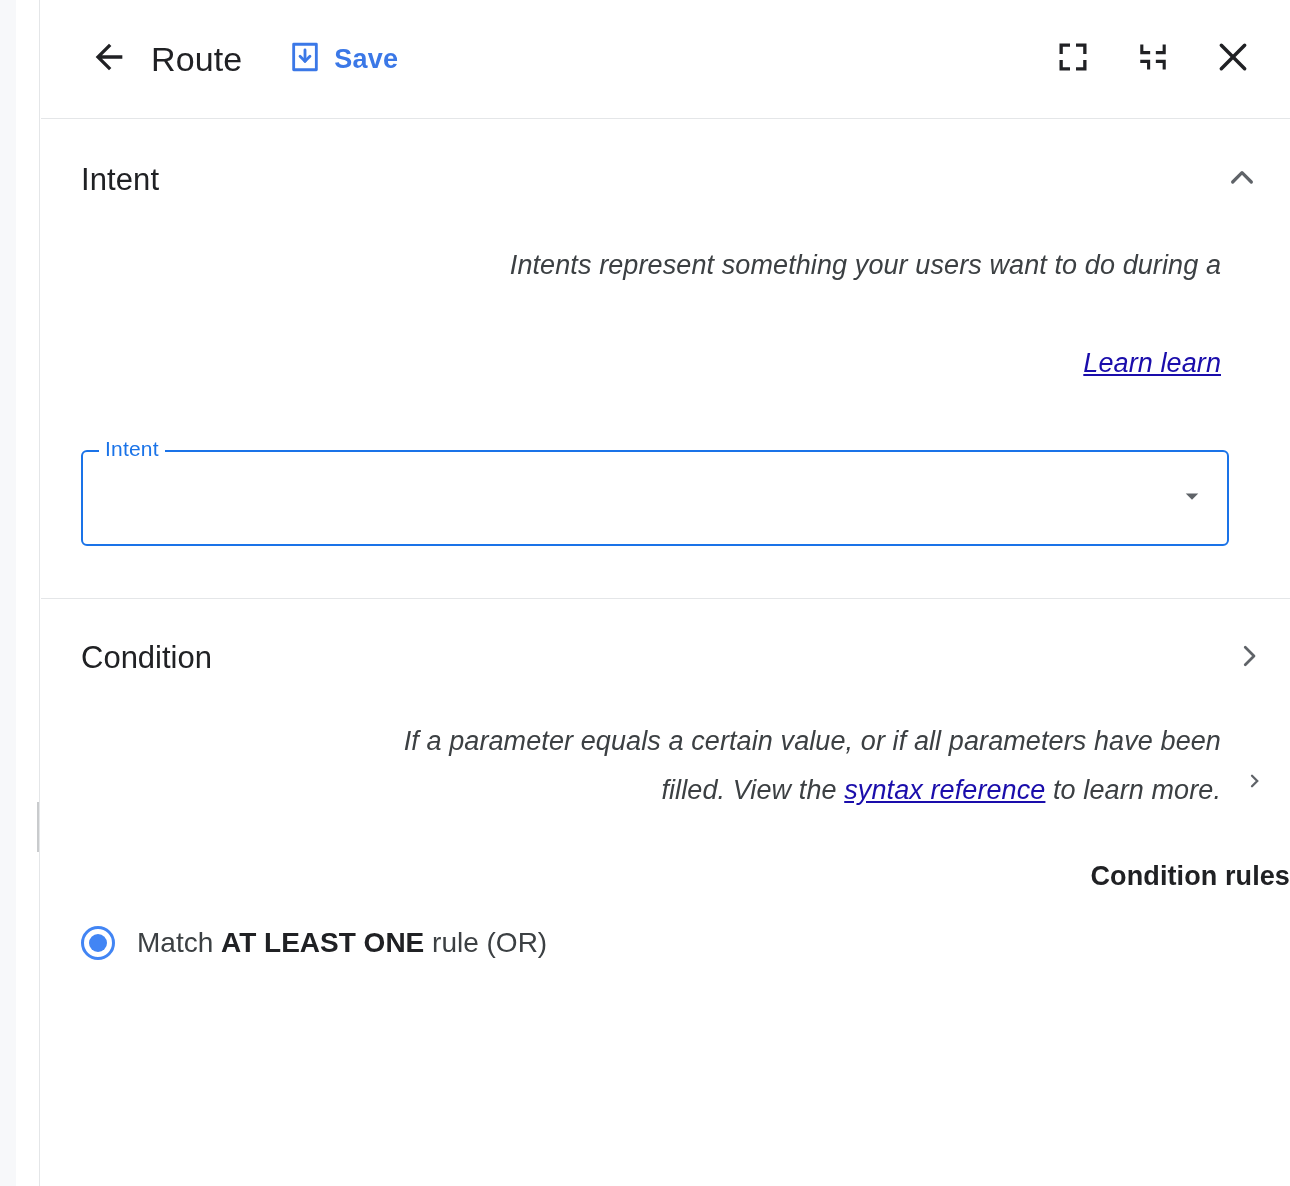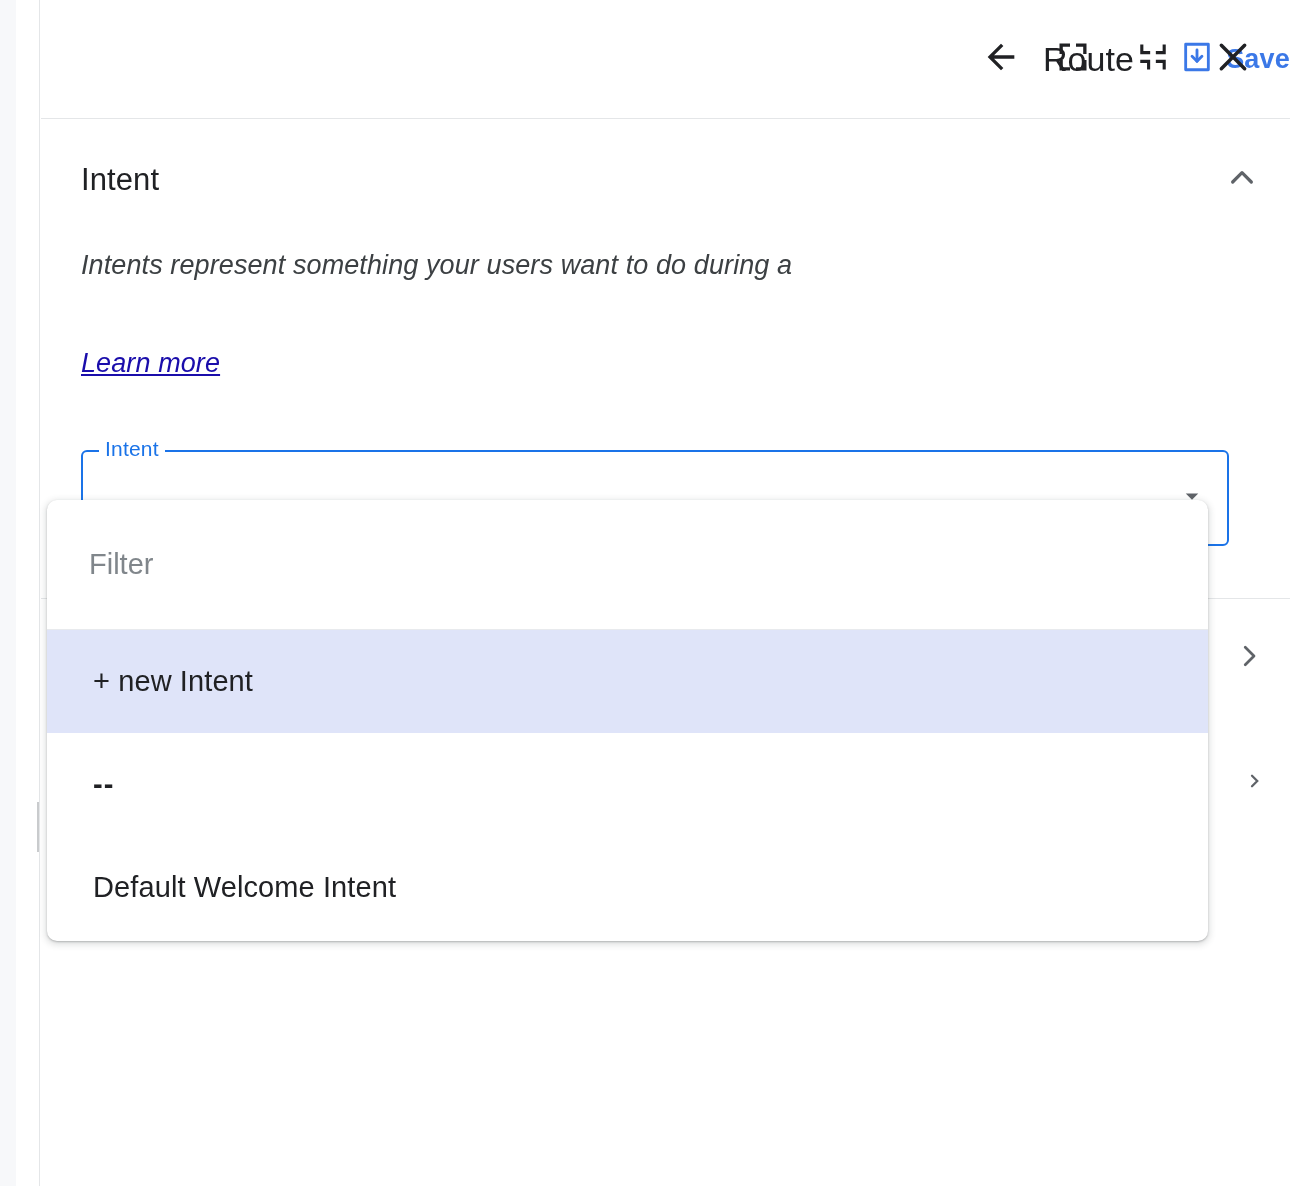--- a/index.html
+++ b/index.html
@@ -37,21 +37,21 @@
   
   .panel {
     position: absolute; left: 41px; top: 0; width: 1249px; height: 1186px;
     background: #ffffff;
   }
 
   
   .header {
     position: relative; height: 119px;
     border-bottom: 1px solid #e4e6e8;
-    display: flex; align-items: center; justify-content: flex-end;
+    display: flex; align-items: center;
   }
   .back-btn {
     margin-left: 44px; width: 48px; height: 48px;
     display: flex; align-items: center; justify-content: center;
     cursor: pointer; border-radius: 50%;
   }
   .page-title {
     margin-left: 18px;
     font-size: 34px; color: #202124; font-weight: 400;
     letter-spacing: 0.1px;
@@ -70,20 +70,21 @@
     display: flex; align-items: center; gap: 38px;
   }
   .icon-btn {
     width: 42px; height: 42px; display: flex; align-items: center; justify-content: center;
     cursor: pointer;
   }
 
   
   .section {
     position: relative;
+    text-align: right;
   }
   .section-head {
     position: relative; height: 122px;
     display: flex; align-items: center;
   }
   .section-title {
     margin-left: 40px; font-size: 31px; color: #202124; font-weight: 500;
     letter-spacing: 0.1px;
   }
   .collapse-chevron {
@@ -272,21 +273,21 @@
               <path d="M5 15l7-7 7 7"></path>
             </svg>
           </span>
         </div>
       </div>
 
       <div class="section-body">
         <div class="body-text">
           <span>Intents represent something your users want to do during a</span><br>
           <br>
-          <a class="link" href="#">Learn more</a>
+          <a class="link" href="#">Learn learn</a>
         </div>
 
         <div class="field-wrap">
           <div class="field-outline"></div>
           <div class="field-notch">
             <span>Intent</span>
           </div>
           <div class="field-value"></div>
           <div class="field-arrow">
             <svg width="30" height="30" viewBox="0 0 24 24" fill="#5f6368">
@@ -313,38 +314,29 @@
 
       <div class="section-body">
         <div class="body-text">
           <span>If a parameter equals a certain value, or if all parameters have been</span><br>
           <span>filled. View the </span><a class="link-blue" href="#">syntax reference</a><span> to learn more.</span>
         </div>
       </div>
 
       <div class="cond-sub-heading">Condition rules</div>
 
+      <div class="radio-row">
+        <div class="radio-outer">
+          <div class="radio-inner"></div>
+        </div>
+        <div class="radio-label"><span>Match </span><b>AT LEAST ONE</b><span> rule (OR)</span></div>
+      </div>
     </div>
   </div>
 
   <div class="edge-chevron">
     <svg width="18" height="18" viewBox="0 0 24 24" fill="none" stroke="#5f6368" stroke-width="3" stroke-linecap="round">
       <path d="M8 5l7 7-7 7"></path>
     </svg>
   </div>
 
-  <div class="dropdown">
-    <div class="dd-filter">
-      <input type="text" placeholder="Filter" style="">
-    </div>
-
-    <div class="dd-option selected">
-      <span>+ new Intent</span>
-    </div>
-    <div class="dd-option dim">
-      <span>--</span>
-    </div>
-    <div class="dd-option">
-      <span>Default Welcome Intent</span>
-    </div>
-  </div>
 
 </div>
 
 </body></html>

